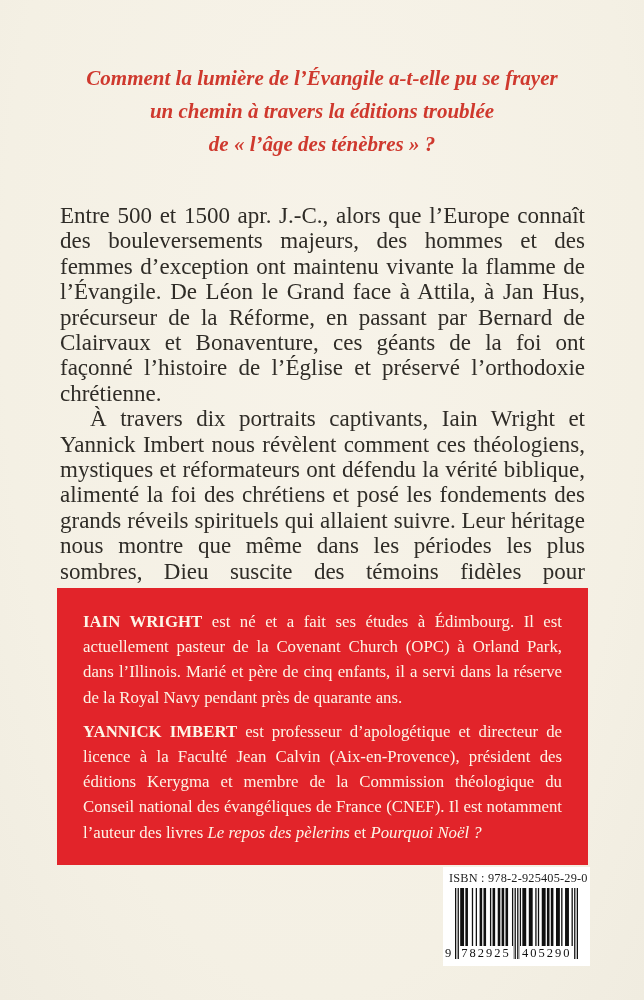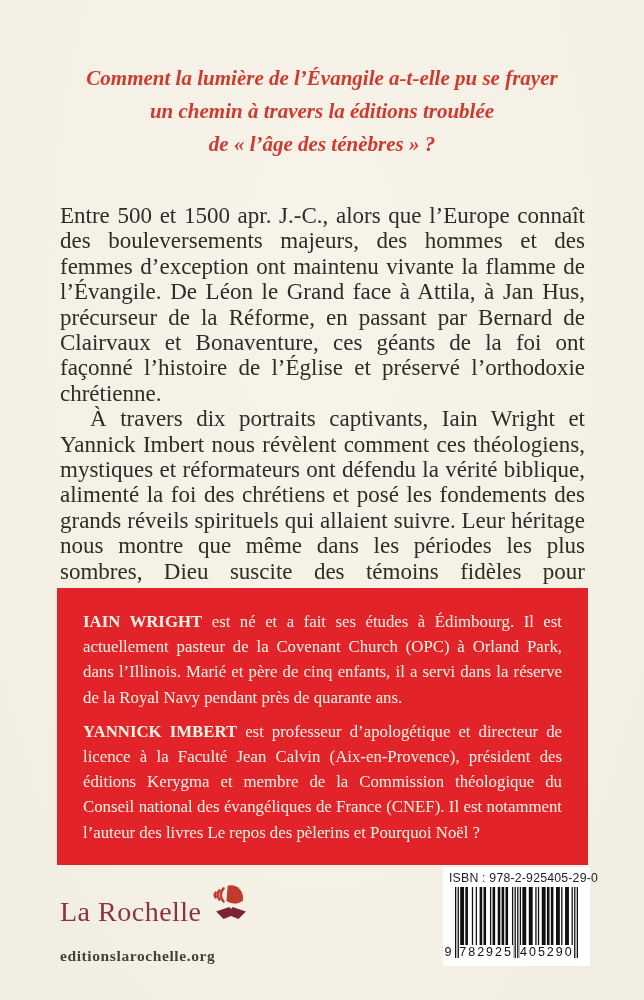--- a/index.html
+++ b/index.html
@@ -35,40 +35,40 @@
     box-sizing:border-box;
     background:#e2242a;
     padding:21px 26px 20px 26px;
     color:#fdf4e6;
     font-size:16.8px;line-height:25.2px;
     text-align:justify;
   }
   .authors-box p.bio{margin:0;}
   .authors-box p.bio + p.bio{margin-top:9px;}
   .seg-b{font-weight:700;}
-  .seg-i{}
+  .seg-i{font-style:italic;}
   
   .publisher{position:absolute;left:60px;top:884px;}
   .logo-row{display:flex;align-items:flex-start;}
   .logo-name{
     font-size:28px;color:#8c3245;letter-spacing:0.5px;
     line-height:1;margin-top:14px;
   }
   .ship{display:inline-block;margin-left:10px;}
   .website{
     margin-top:14px;
     font-size:15.5px;color:#45413a;letter-spacing:0.6px;font-weight:700;
   }
   
   .isbn-box{
     position:absolute;left:443px;top:867px;width:147px;height:99px;
     box-sizing:border-box;
     background:#ffffff;
     padding:4px 6px 3px 6px;
-    font-family:Liberation Sans, sans-serif;
+    font-family:Liberation Serif, serif;
   }
   .isbn-label{
     font-size:12.3px;color:#1d1d1d;white-space:nowrap;letter-spacing:0.2px;
     text-align:center;
   }
   .bars-wrap{position:relative;height:71px;margin-top:2px;}
   .bars{position:absolute;left:6px;right:6px;top:0;bottom:0;}
   .bars svg{display:block;width:100%;height:100%;}
   .bc-digits{
     position:absolute;left:6px;right:6px;bottom:-1px;height:14px;
@@ -96,37 +96,20 @@
   <div class="synopsis">
     <p>Entre 500 et 1500 apr. J.-C., alors que l’Europe connaît des bouleversements majeurs, des hommes et des femmes d’exception ont maintenu vivante la flamme de l’Évangile. De Léon le Grand face à Attila, à Jan Hus, précurseur de la Réforme, en passant par Bernard de Clairvaux et Bonaventure, ces géants de la foi ont façonné l’histoire de l’Église et préservé l’orthodoxie chrétienne.</p>
     <p class="indent">À travers dix portraits captivants, Iain Wright et Yannick Imbert nous révèlent comment ces théologiens, mystiques et réformateurs ont défendu la vérité biblique, alimenté la foi des chrétiens et posé les fondements des grands réveils spirituels qui allaient suivre. Leur héritage nous montre que même dans les périodes les plus sombres, Dieu suscite des témoins fidèles pour transmettre son message d’espérance.</p>
   </div>
 
   <div class="authors-box">
     <p class="bio"><span class="seg-b">IAIN WRIGHT</span><span class="seg-n"> est né et a fait ses études à Édimbourg. Il est actuellement pasteur de la Covenant Church (OPC) à Orland Park, dans l’Illinois. Marié et père de cinq enfants, il a servi dans la réserve de la Royal Navy pendant près de quarante ans.</span></p>
     <p class="bio"><span class="seg-b">YANNICK IMBERT</span><span class="seg-n"> est professeur d’apologétique et directeur de licence à la Faculté Jean Calvin (Aix-en-Provence), président des éditions Kerygma et membre de la Commission théologique du Conseil national des évangéliques de France (CNEF). Il est notamment l’auteur des livres </span><span class="seg-i">Le repos des pèlerins</span><span class="seg-n"> et </span><span class="seg-i">Pourquoi Noël ?</span></p>
   </div>
 
-  <div class="publisher">
-    <div class="logo-row">
-      <span class="logo-name">La Rochelle</span>
-      <span class="ship">
-        <svg viewBox="0 0 46 54" width="38" height="45" aria-hidden="true">
-          <g fill="none" stroke="#c23a2e" stroke-width="3" stroke-linecap="round">
-            <path d="M14 5 q-7 8 0 16"></path>
-            <path d="M9 7.5 q-4.5 5.5 0 11"></path>
-            <path d="M4.5 10 q-2.5 3 0 6"></path>
-          </g>
-          <path d="M19 2 C29 -1 39 7 37.5 20 C30 25 22.5 24 17.5 20 Z" fill="#c23a2e"></path>
-          <path d="M5 33 L21 27.5 L23 30 L25 27.5 L41 33 L32 42 L23 38.5 L14 42 Z" fill="#7c2336"></path>
-        </svg>
-      </span>
-    </div>
-    <div class="website">editionslarochelle.org</div>
-  </div>
 
   <div class="isbn-box">
     <div class="isbn-label">ISBN : 978-2-925405-29-0</div>
     <div class="bars-wrap">
       <div class="bars">
           <svg viewBox="0 0 95 60" preserveAspectRatio="none" fill="#111">
             <rect x="0" y="0" width="1" height="60"></rect>
             <rect x="2" y="0" width="1" height="60"></rect>
             <rect x="4" y="0" width="3" height="60"></rect>
             <rect x="8" y="0" width="2" height="60"></rect>

